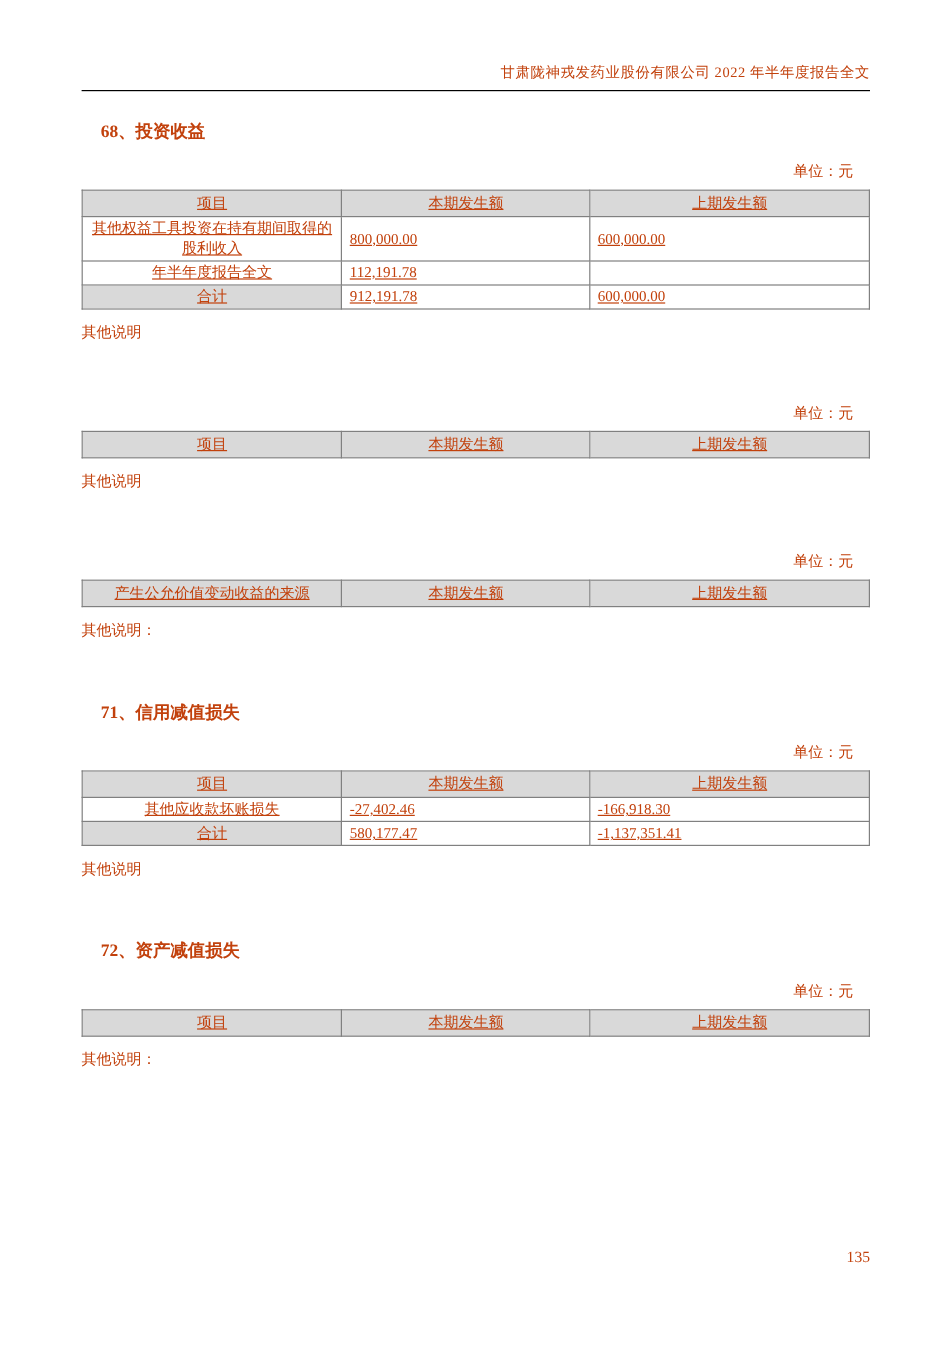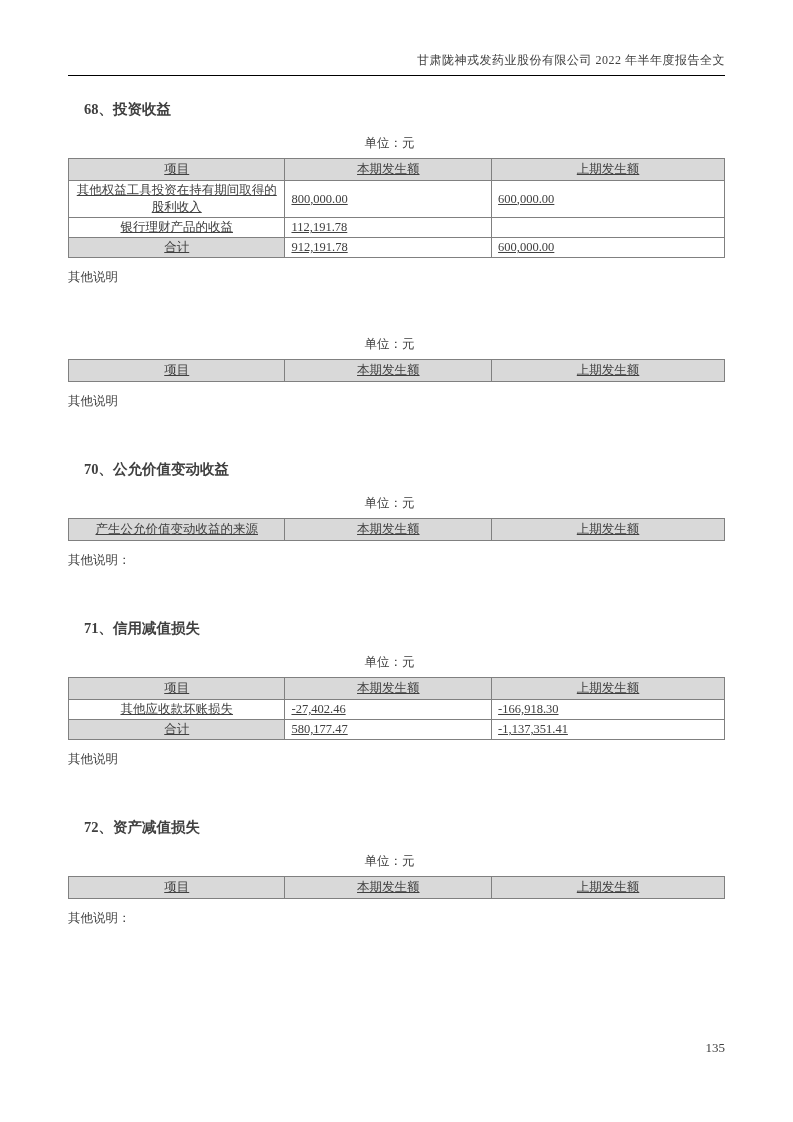--- a/index.html
+++ b/index.html
@@ -2,21 +2,21 @@
 <html><head>
 <meta charset="utf-8">
 <style>
   * { box-sizing: border-box; }
   html, body { margin: 0; padding: 0; background: #ffffff; }
   .page {
     width: 793px;
     height: 1122px;
     position: relative;
     background: #ffffff;
-    color: #404040;
+    color: #c2410c;
     font-family: "Liberation Serif", "DejaVu Serif", serif;
     overflow: hidden;
   }
   .content { padding: 52px 68px 0 68px; }
 
   .doc-header {
     text-align: right;
     font-size: 12px;
     letter-spacing: 0.5px;
     padding-bottom: 6px;
@@ -26,21 +26,21 @@
   .report-section { margin-top: 50px; }
   .report-section.first { margin-top: 24px; }
 
   .section-title {
     font-size: 14.5px;
     font-weight: bold;
     margin: 16px;
   }
 
   .unit-label {
-    text-align: center;
+    text-align: right;
     font-size: 12.5px;
     margin-top: 13px;
     padding-right: 14px;
   }
 
   table.data-table {
     width: 100%;
     border-collapse: collapse;
     table-layout: fixed;
     margin-top: 6px;
@@ -96,21 +96,21 @@
             <th>上期发生额</th>
           </tr>
         </thead>
         <tbody>
           <tr>
             <td class="c-label">其他权益工具投资在持有期间取得的股利收入</td>
             <td class="c-num">800,000.00</td>
             <td class="c-num">600,000.00</td>
           </tr>
           <tr>
-            <td class="c-label">银行理财产品的收益</td>
+            <td class="c-label">年半年度报告全文</td>
             <td class="c-num">112,191.78</td>
             <td class="c-num"></td>
           </tr>
           <tr>
             <td class="c-label c-total">合计</td>
             <td class="c-num">912,191.78</td>
             <td class="c-num">600,000.00</td>
           </tr>
         </tbody>
       </table>
@@ -130,21 +130,20 @@
             <th>项目</th>
             <th>本期发生额</th>
             <th>上期发生额</th>
           </tr>
         </thead>
       </table>
       <div class="note">其他说明</div>
     </section>
 
     <section class="report-section">
-      <h2 class="section-title">70、公允价值变动收益</h2>
       <div class="unit-label">单位：元</div>
       <table class="data-table">
         <colgroup>
             <col style="width:33%">
             <col style="width:31.5%">
             <col style="width:35.5%">
           </colgroup>
         <thead>
           <tr>
             <th>产生公允价值变动收益的来源</th>

